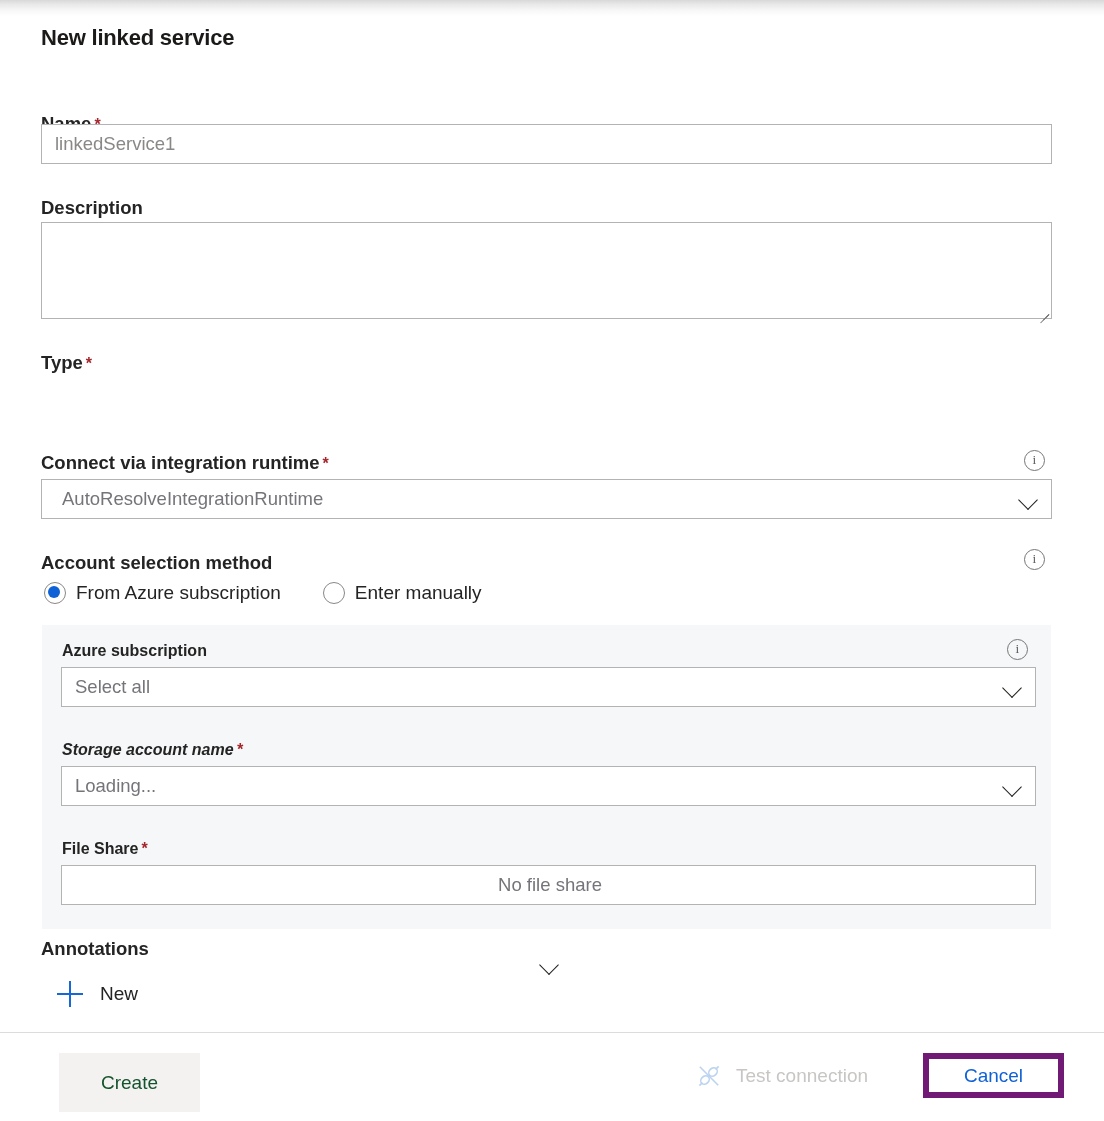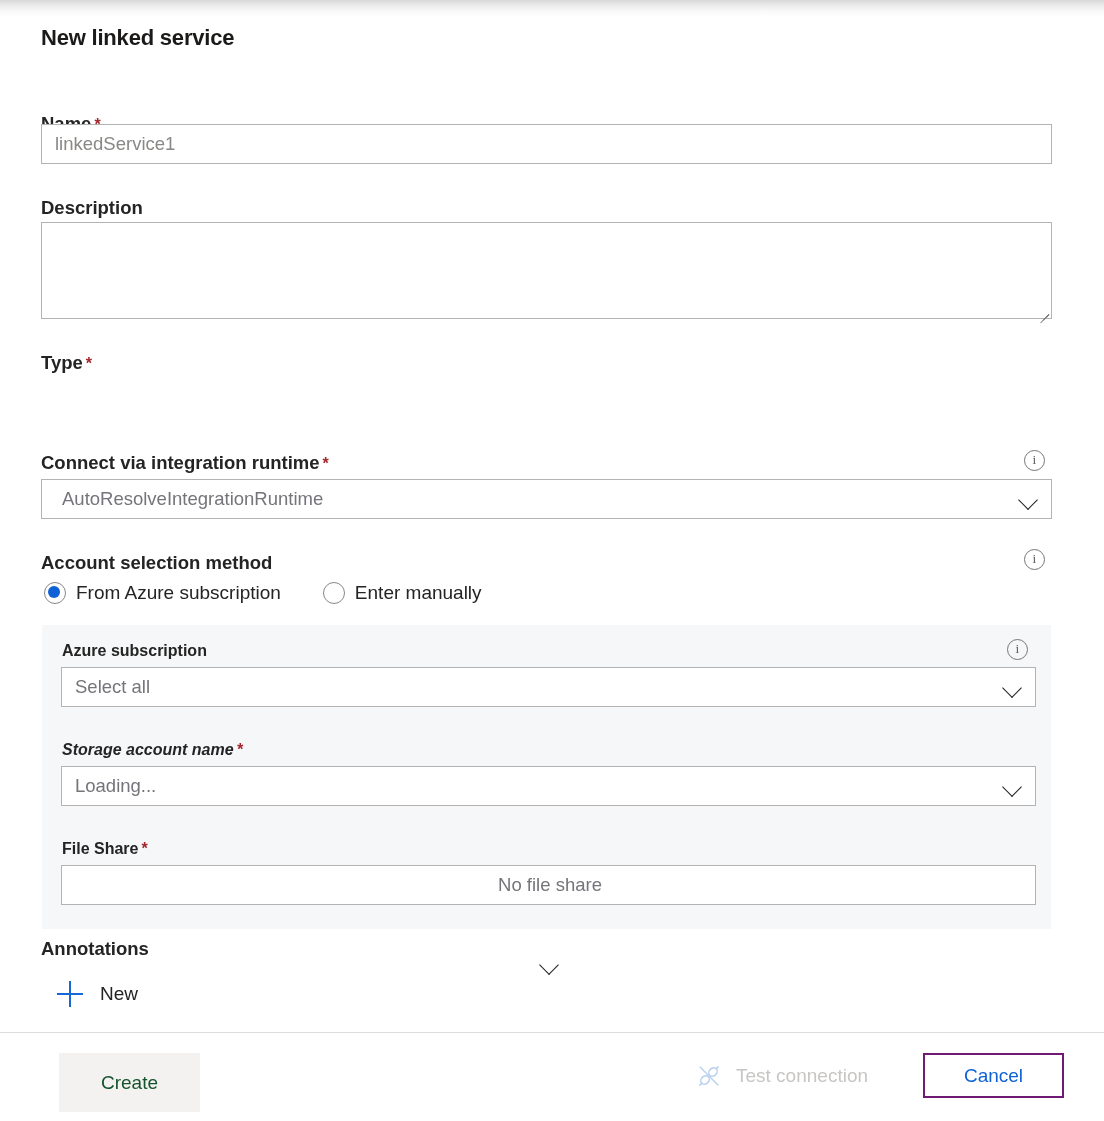--- a/index.html
+++ b/index.html
@@ -250,21 +250,21 @@
     cursor: default;
     margin-left: 18px;
   }
   .btn-cancel {
     position: absolute;
     left: 923px;
     top: 20px;
     width: 141px;
     height: 45px;
     background: #ffffff;
-    border: 2px solid #701a75;
+    border: 6px solid #701a75;
     color: #0f62d6;
     font-size: 19px;
     font-family: "Liberation Sans", "DejaVu Sans", sans-serif;
     cursor: pointer;
   }
   .test-conn {
     position: absolute;
     left: 694px;
     top: 28px;
     height: 30px;

